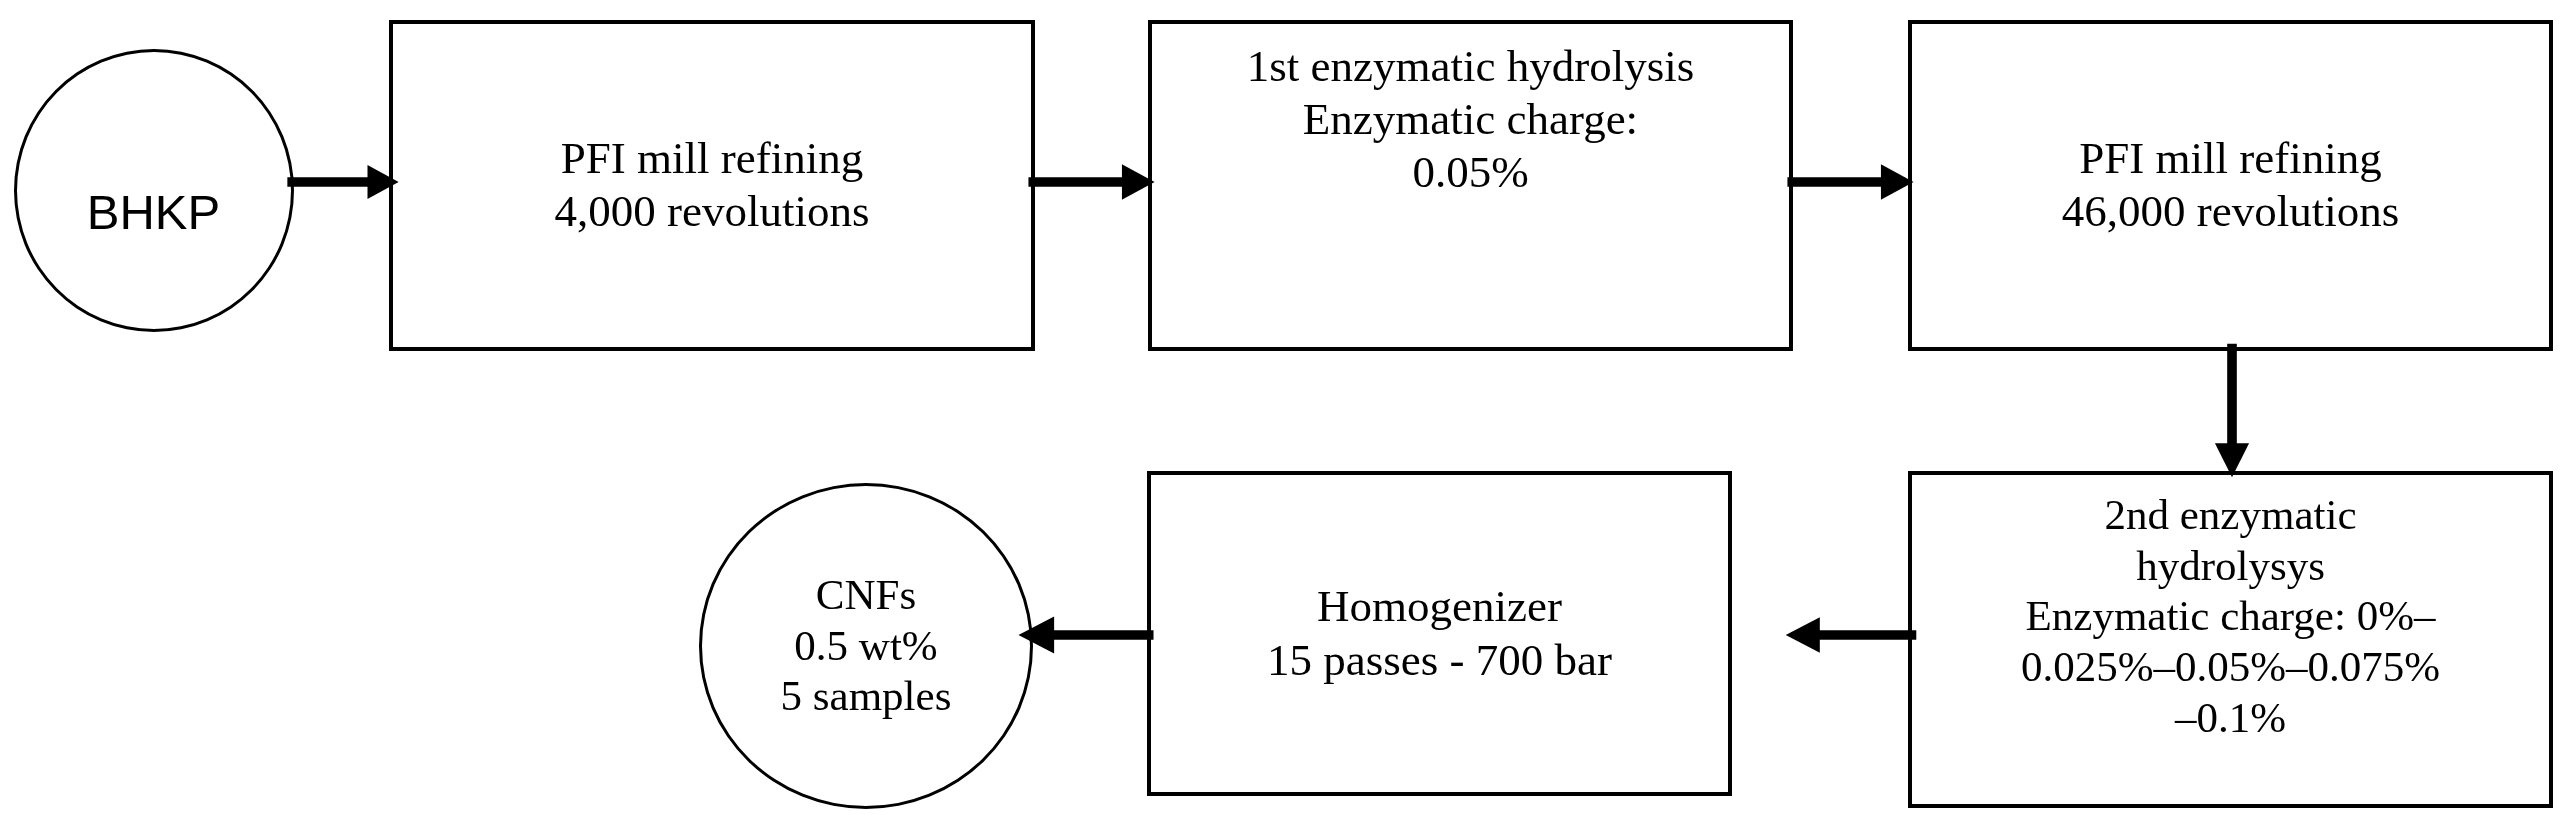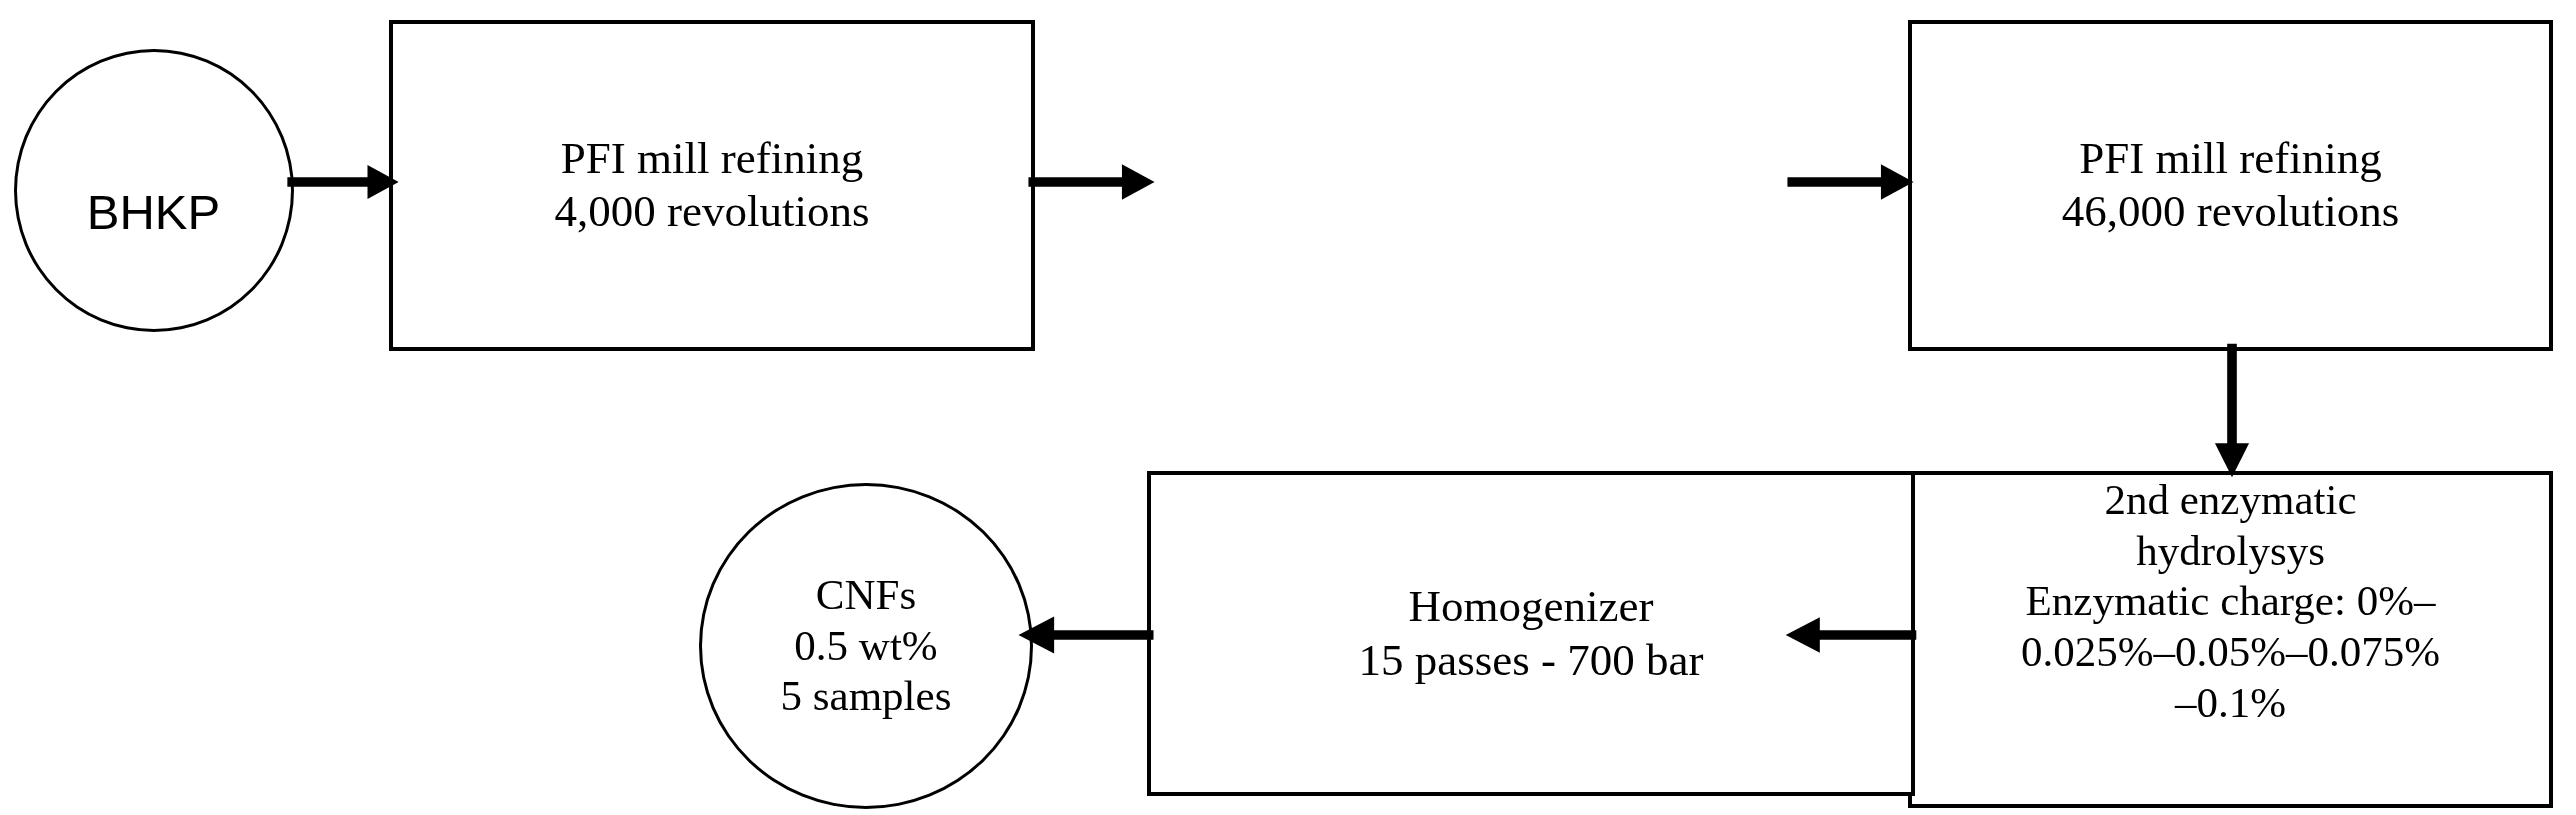--- a/index.html
+++ b/index.html
@@ -67,25 +67,26 @@
     padding-top: 16.5px;
   }
   #node-pfi-2 {
     left: 1908px; top: 19.5px;
     width: 645px; height: 331px;
   }
   #node-hyd-2 {
     left: 1908px; top: 471px;
     width: 645px; height: 337px;
     align-items: flex-start;
+    padding-top: 15px;
   }
   #node-hyd-2 .node-label { font-size: 43px; }
   #node-homogenizer {
     left: 1147px; top: 471px;
-    width: 768px; height: 325px;
+    width: 585px; height: 325px;
   }
   #node-cnfs {
     left: 699px; top: 483px;
     width: 334px; height: 326px;
   }
   #node-cnfs .node-label { font-size: 43px; }
   
   .connector {
     position: absolute;
     pointer-events: none;
@@ -105,20 +106,25 @@
 
   <div class="node node-circle" id="node-bhkp">
     <span class="node-label sans-label">BHKP</span>
   </div>
 
   <div class="node node-box" id="node-pfi-1">
     <span class="node-label serif-label">PFI mill refining
 4,000 revolutions</span>
   </div>
 
+  <div class="node node-box" id="node-hyd-1">
+    <span class="node-label serif-label">1st enzymatic hydrolysis
+Enzymatic charge:
+0.05%</span>
+  </div>
 
   <div class="node node-box" id="node-pfi-2">
     <span class="node-label serif-label">PFI mill refining
 46,000 revolutions</span>
   </div>
 
   <div class="node node-box" id="node-hyd-2">
     <span class="node-label serif-label">2nd enzymatic
 hydrolysys
 Enzymatic charge: 0%–

